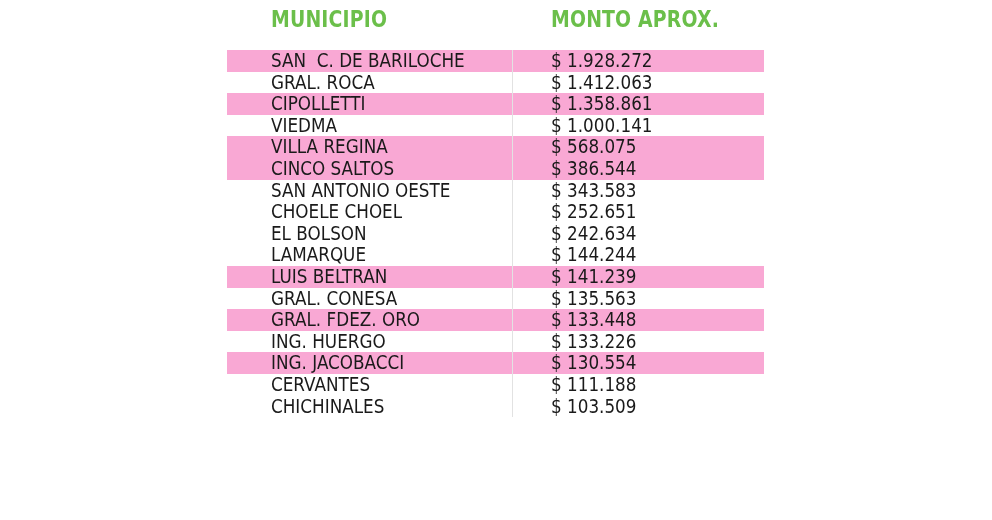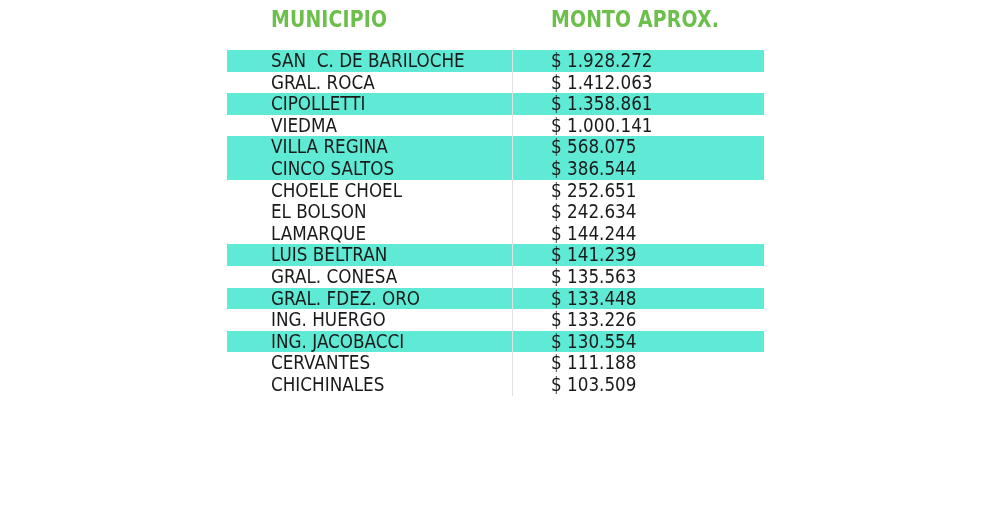--- a/index.html
+++ b/index.html
@@ -50,21 +50,21 @@
     }
     .rows {
       position: relative;
     }
     .row {
       position: relative;
       height: 21.6px;
       line-height: 21.6px;
     }
     .row.striped {
-      background: #5eead4;
+      background: #f9a8d4;
     }
     .row .divider {
       position: absolute;
       left: 285px;
       top: 0;
       bottom: 0;
       width: 1px;
       background: #e2e2e2;
     }
     .row .name {
@@ -122,20 +122,25 @@
         <span class="name">VILLA REGINA</span>
         <span class="amount">$ 568.075</span>
       </div>
       <div class="row striped">
         <div class="divider"></div>
         <span class="name">CINCO SALTOS</span>
         <span class="amount">$ 386.544</span>
       </div>
       <div class="row">
         <div class="divider"></div>
+        <span class="name">SAN ANTONIO OESTE</span>
+        <span class="amount">$ 343.583</span>
+      </div>
+      <div class="row">
+        <div class="divider"></div>
         <span class="name">CHOELE CHOEL</span>
         <span class="amount">$ 252.651</span>
       </div>
       <div class="row">
         <div class="divider"></div>
         <span class="name">EL BOLSON</span>
         <span class="amount">$ 242.634</span>
       </div>
       <div class="row">
         <div class="divider"></div>

